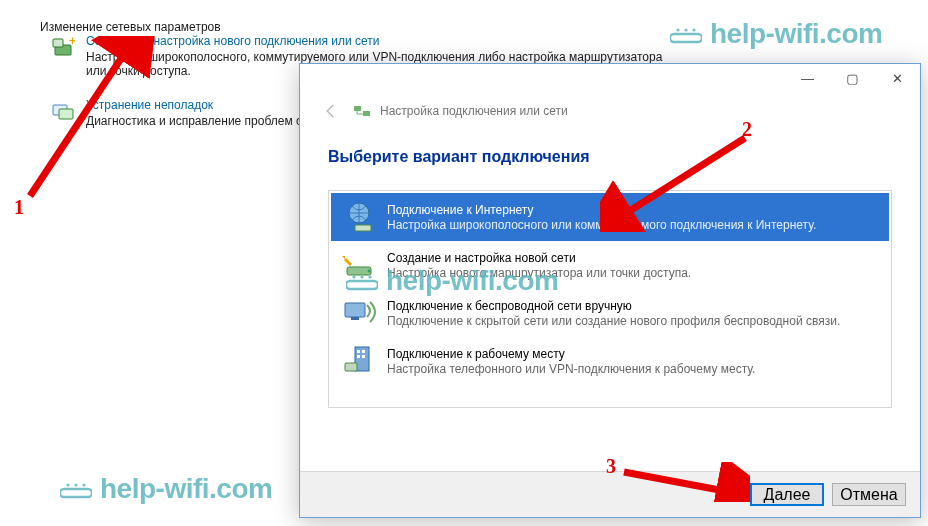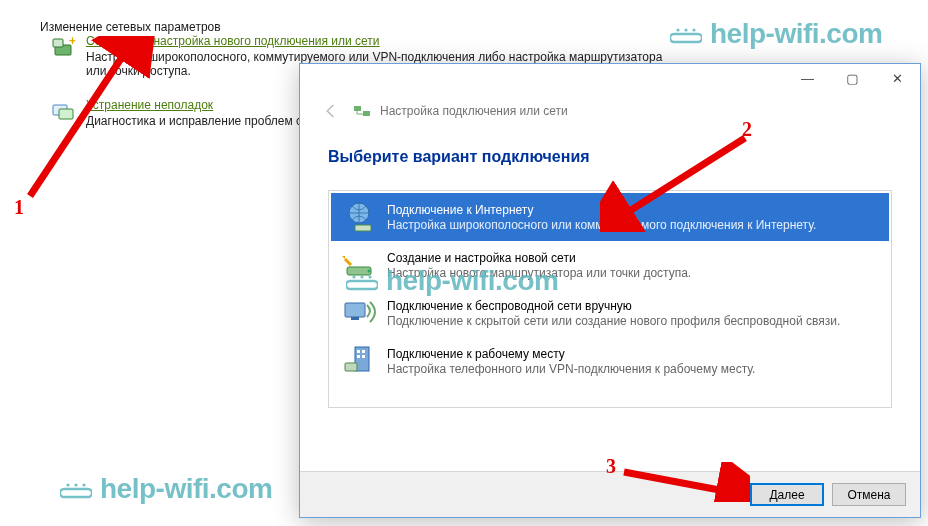--- a/index.html
+++ b/index.html
@@ -36,22 +36,21 @@
   .bg-icon {
     width: 26px;
     height: 26px;
     margin-right: 10px;
     display: inline-flex;
     align-items: center;
     justify-content: center;
     flex-shrink: 0;
   }
   .bg-link {
-    color: #4d7c0f;
-    text-decoration: underline;
+    color: #0369a1;
     cursor: pointer;
   }
   .bg-desc {
     color: #222;
     margin-top: 2px;
   }
   
   .dialog {
     position: absolute;
     left: 299px;
@@ -158,21 +157,21 @@
     display: flex;
     align-items: center;
     justify-content: flex-end;
     padding: 0 14px;
     gap: 8px;
   }
   .btn {
     min-width: 74px;
     height: 23px;
     padding: 0 0;
-    font-size: 12px;
+    font-size: 16px;
     background: #e1e1e1;
     border: 1px solid #adadad;
     cursor: pointer;
     display: inline-flex;
     align-items: center;
     justify-content: center;
   }
   .btn.focus {
     border: 2px solid #0078d7;
   }

